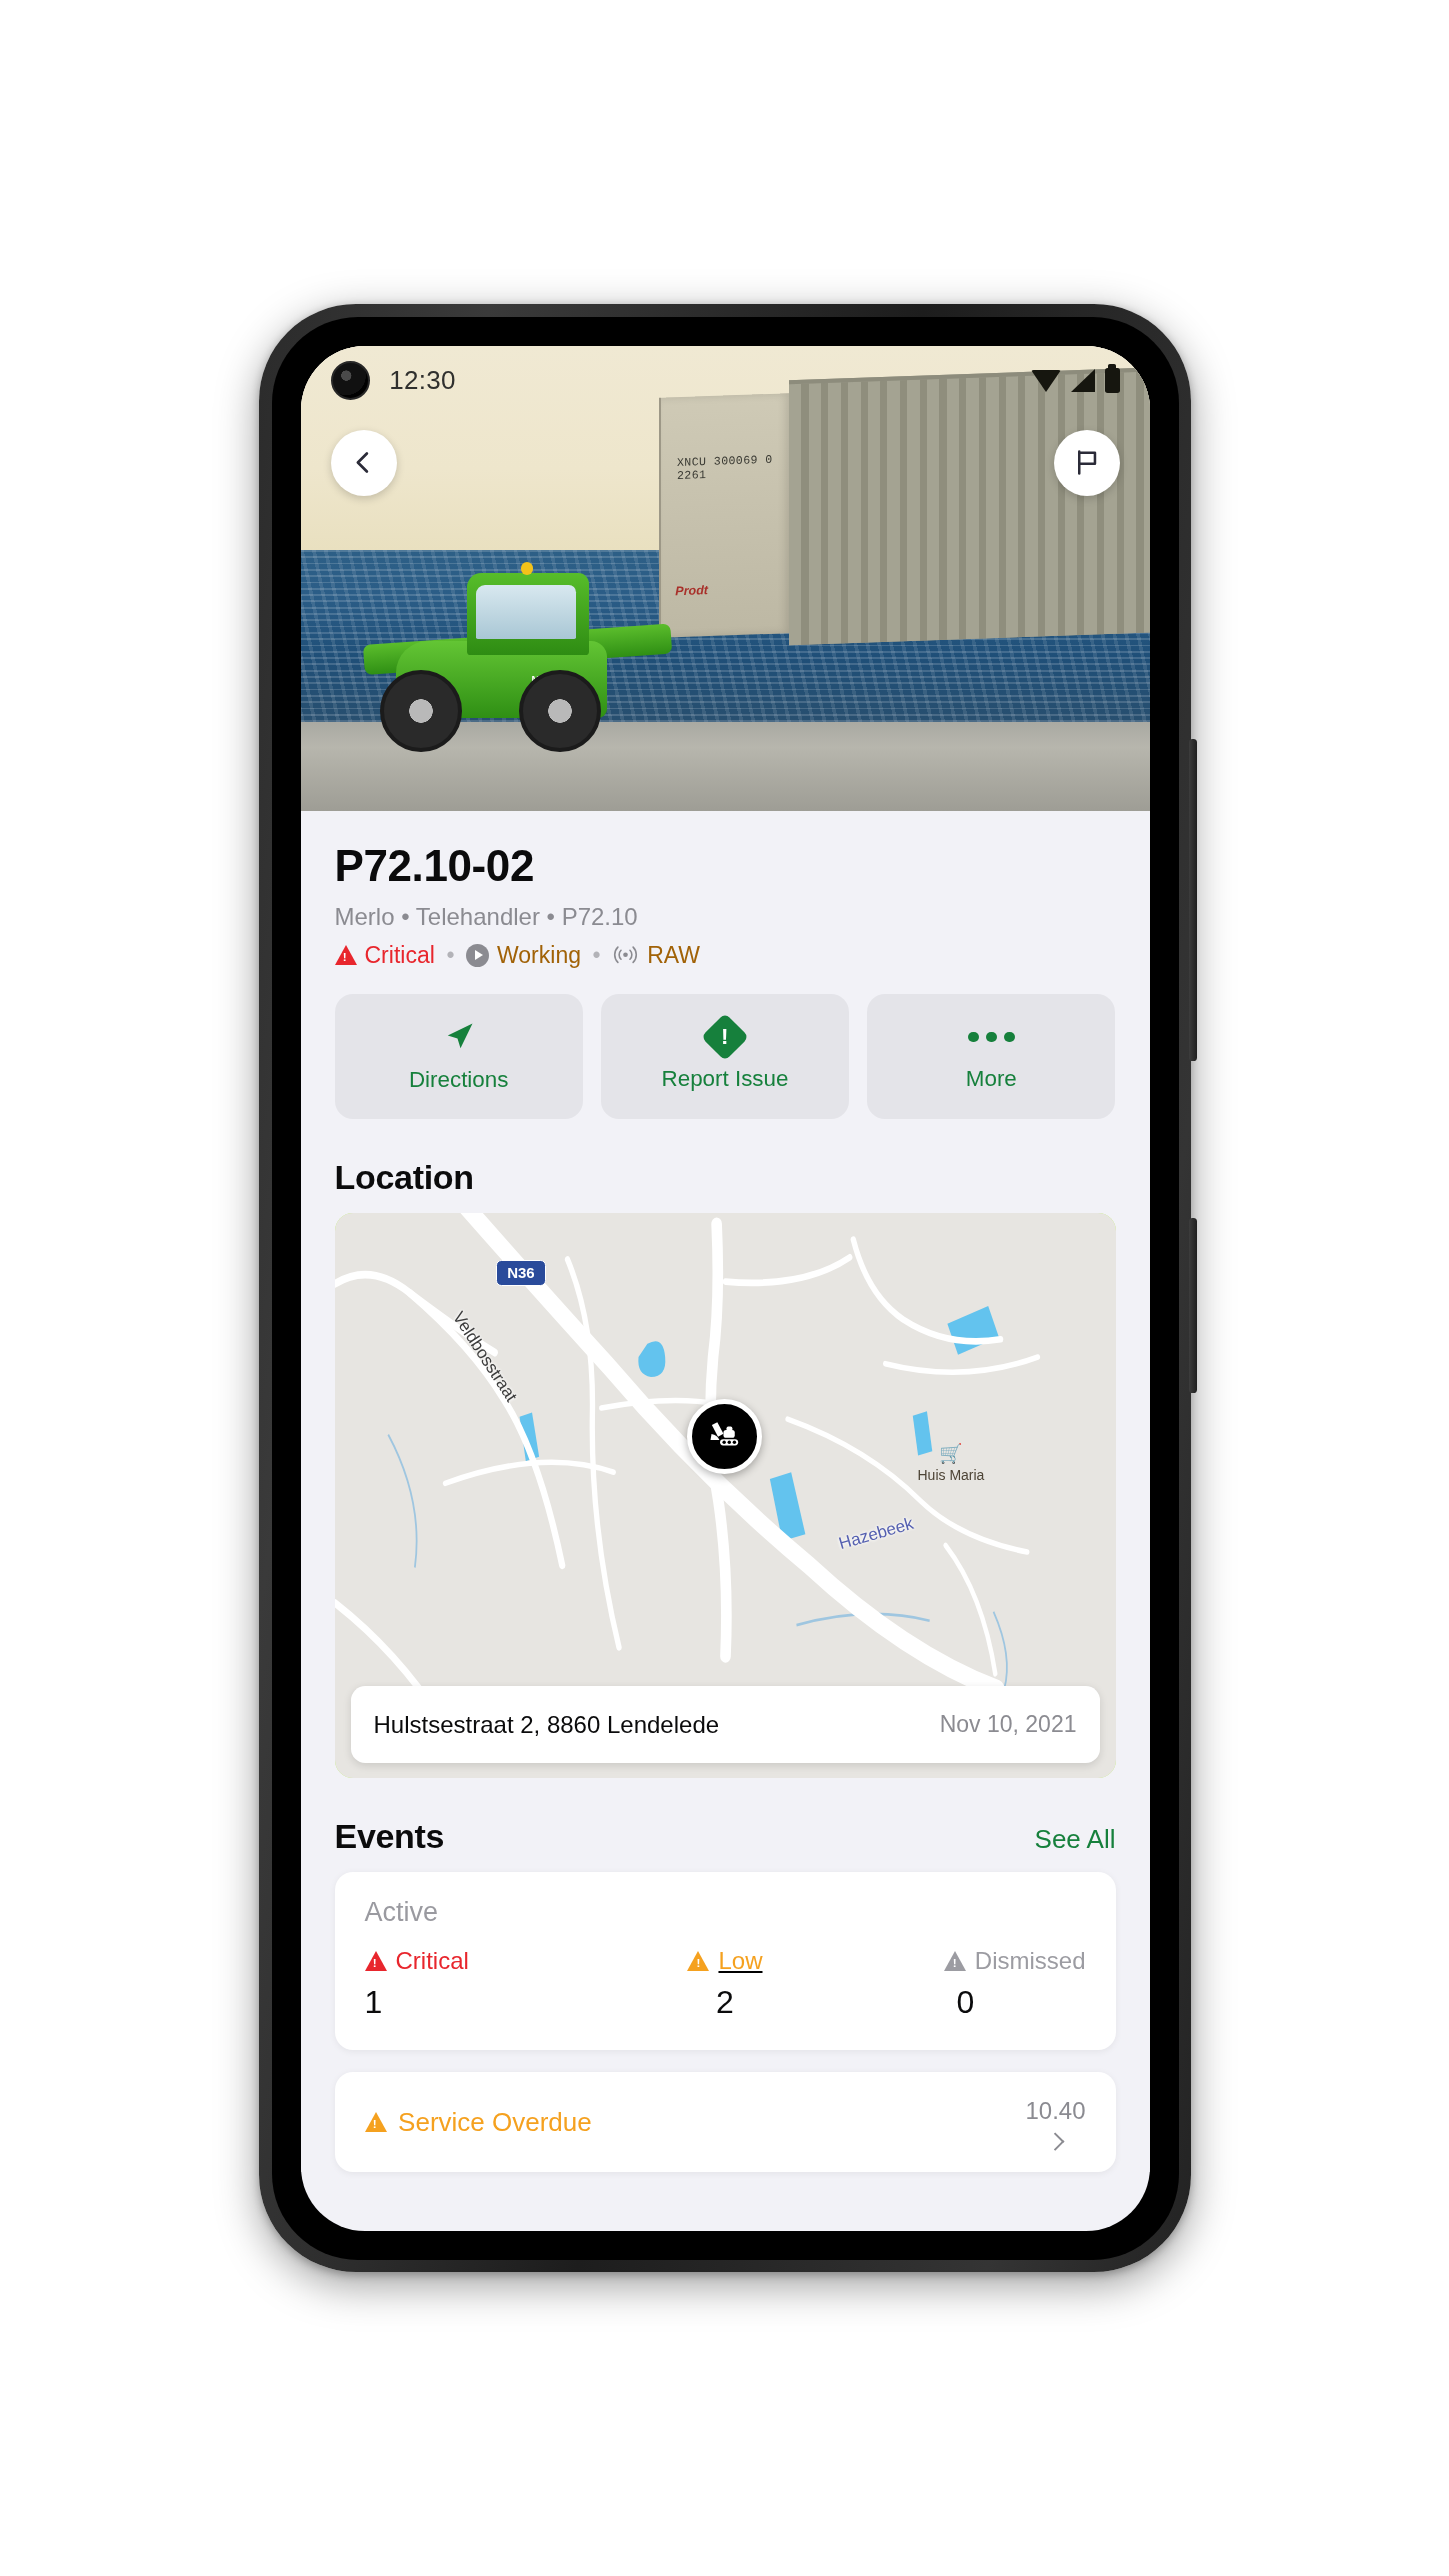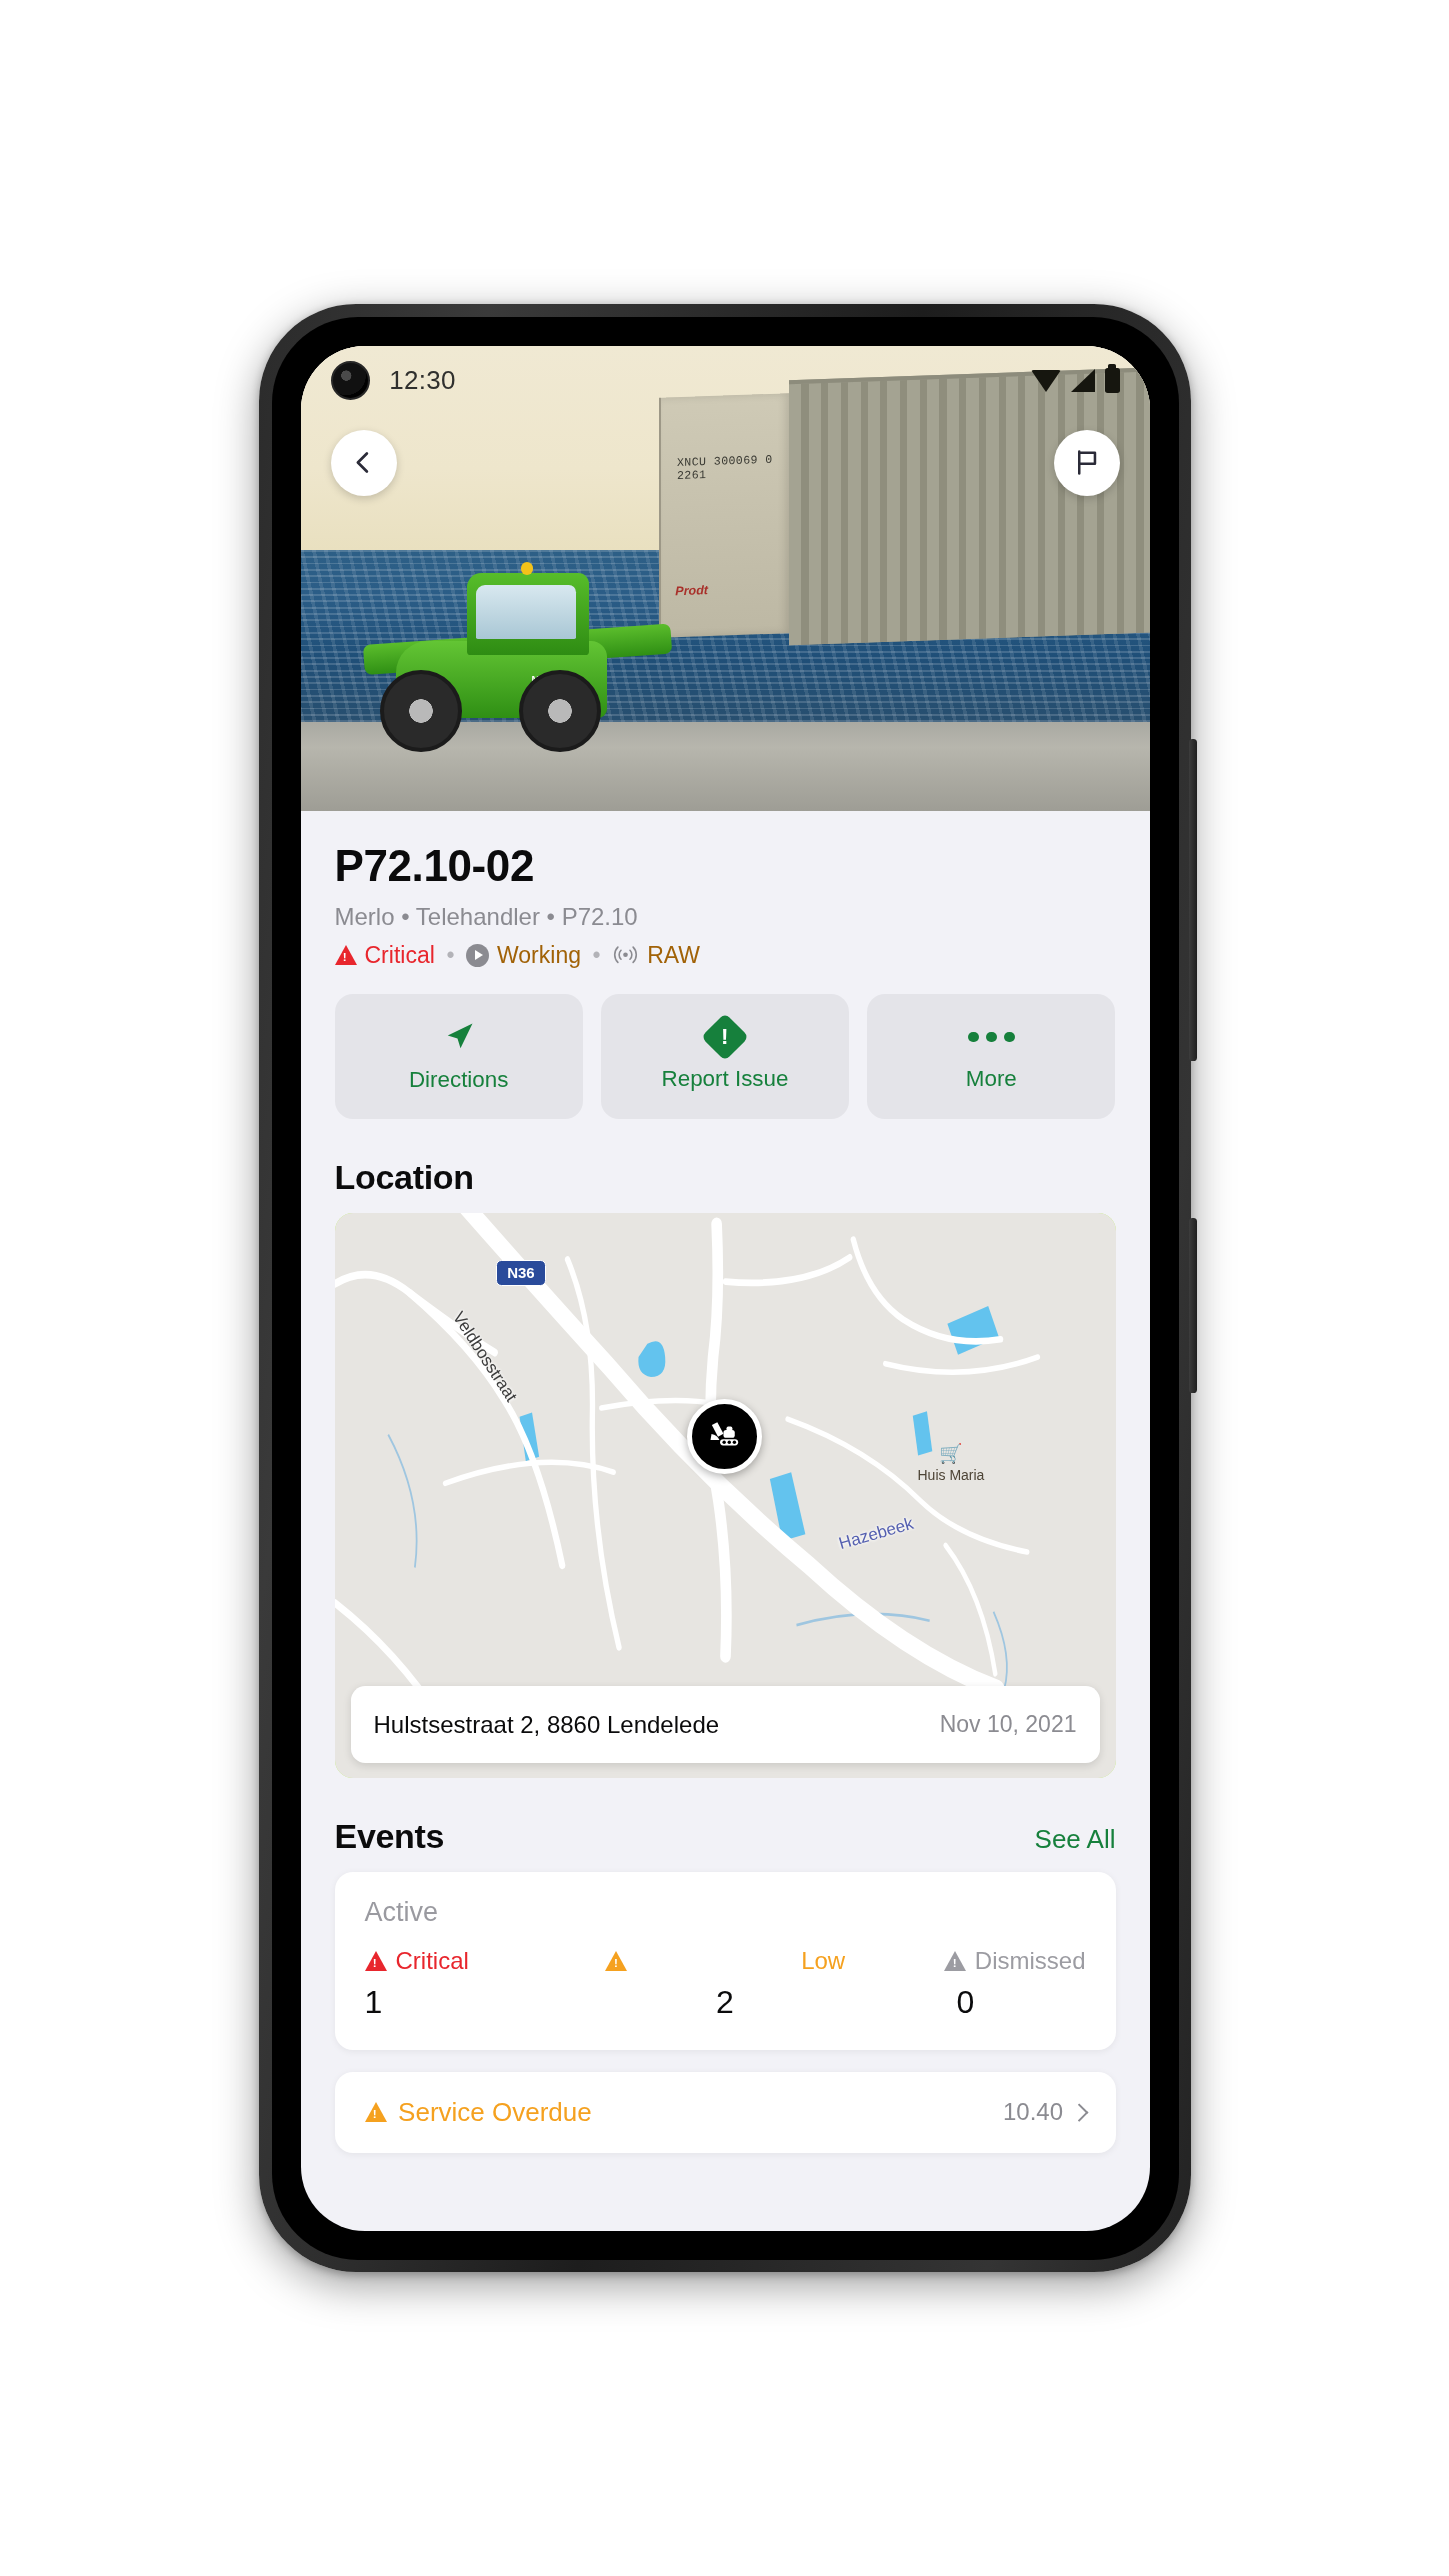--- a/index.html
+++ b/index.html
@@ -270,34 +270,34 @@
     margin:0 34px; background:#fff; border-radius:18px;
     box-shadow:0 1.8px 7.2px rgba(0,0,0,.06);
   }
   .card.active-card { padding:25px 30px 29px 30px; }
   .active-label { font-size:27px; color:#9a9aa0; }
   .sev-grid { display:flex; margin-top:19.7px; }
   .sev-col { flex:1; }
   .sev-col:nth-child(2) { text-align:center; }
   .sev-col:nth-child(3) { text-align:center; }
   .sev-head { display:flex; align-items:center; gap:9px; font-size:24px; }
-  .sev-col:nth-child(2) .sev-head { justify-content:space-between; }
+  .sev-col:nth-child(2) .sev-head { justify-content:center;text-decoration:underline; }
   .sev-col:nth-child(3) .sev-head { justify-content:flex-end; }
   .sev-critical { color:#e8262d; }
   .sev-low { color:#f5a11f; }
   .sev-dismissed { color:#9c9ca2; }
   .sev-count { margin-top:9px; font-size:32px; color:#0b0b0c; }
 
   .card.overdue-card {
     margin-top:21.5px; padding:25px 30px; display:flex;
     align-items:center; justify-content:space-between; cursor:pointer;
   }
   .ov-left { display:flex; align-items:center; gap:11.6px; }
   .ov-label { font-size:26px; color:#f5a11f; }
-  .ov-right { display:flex; align-items:center; gap:10px; }
+  .ov-right { display:flex; align-items:center; gap:10px;flex-direction:column; }
   .ov-value { font-size:24px; color:#8b8b91; }
   .chev {
     width:12.5px; height:12.5px; border-top:2.7px solid #8b8b91; border-right:2.7px solid #8b8b91;
     transform:rotate(45deg);
   }
 </style>
 </head>
 <body>
 
 <div class="stage">

